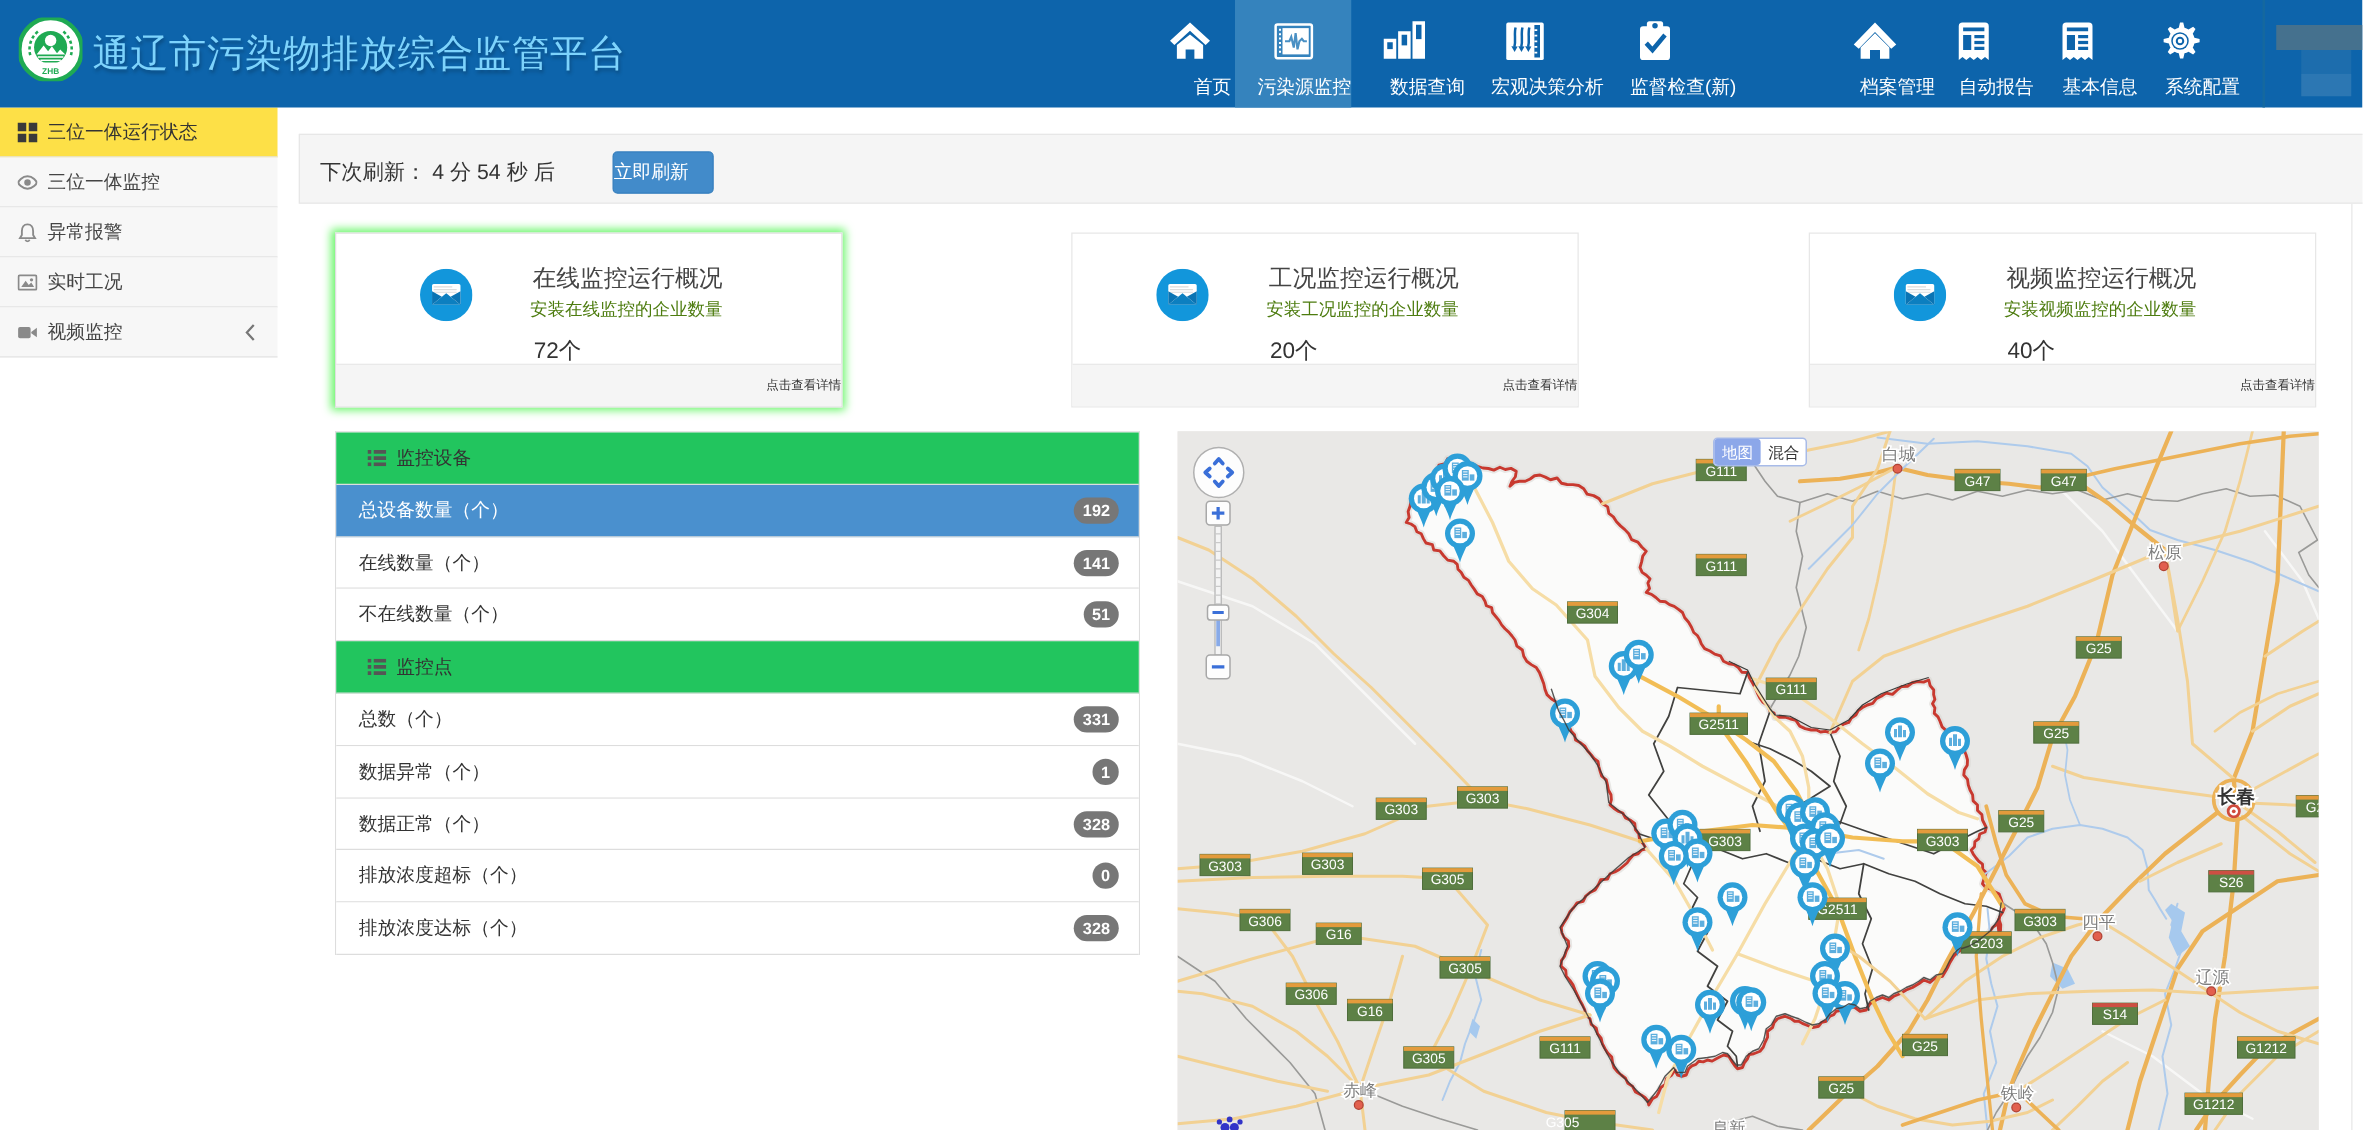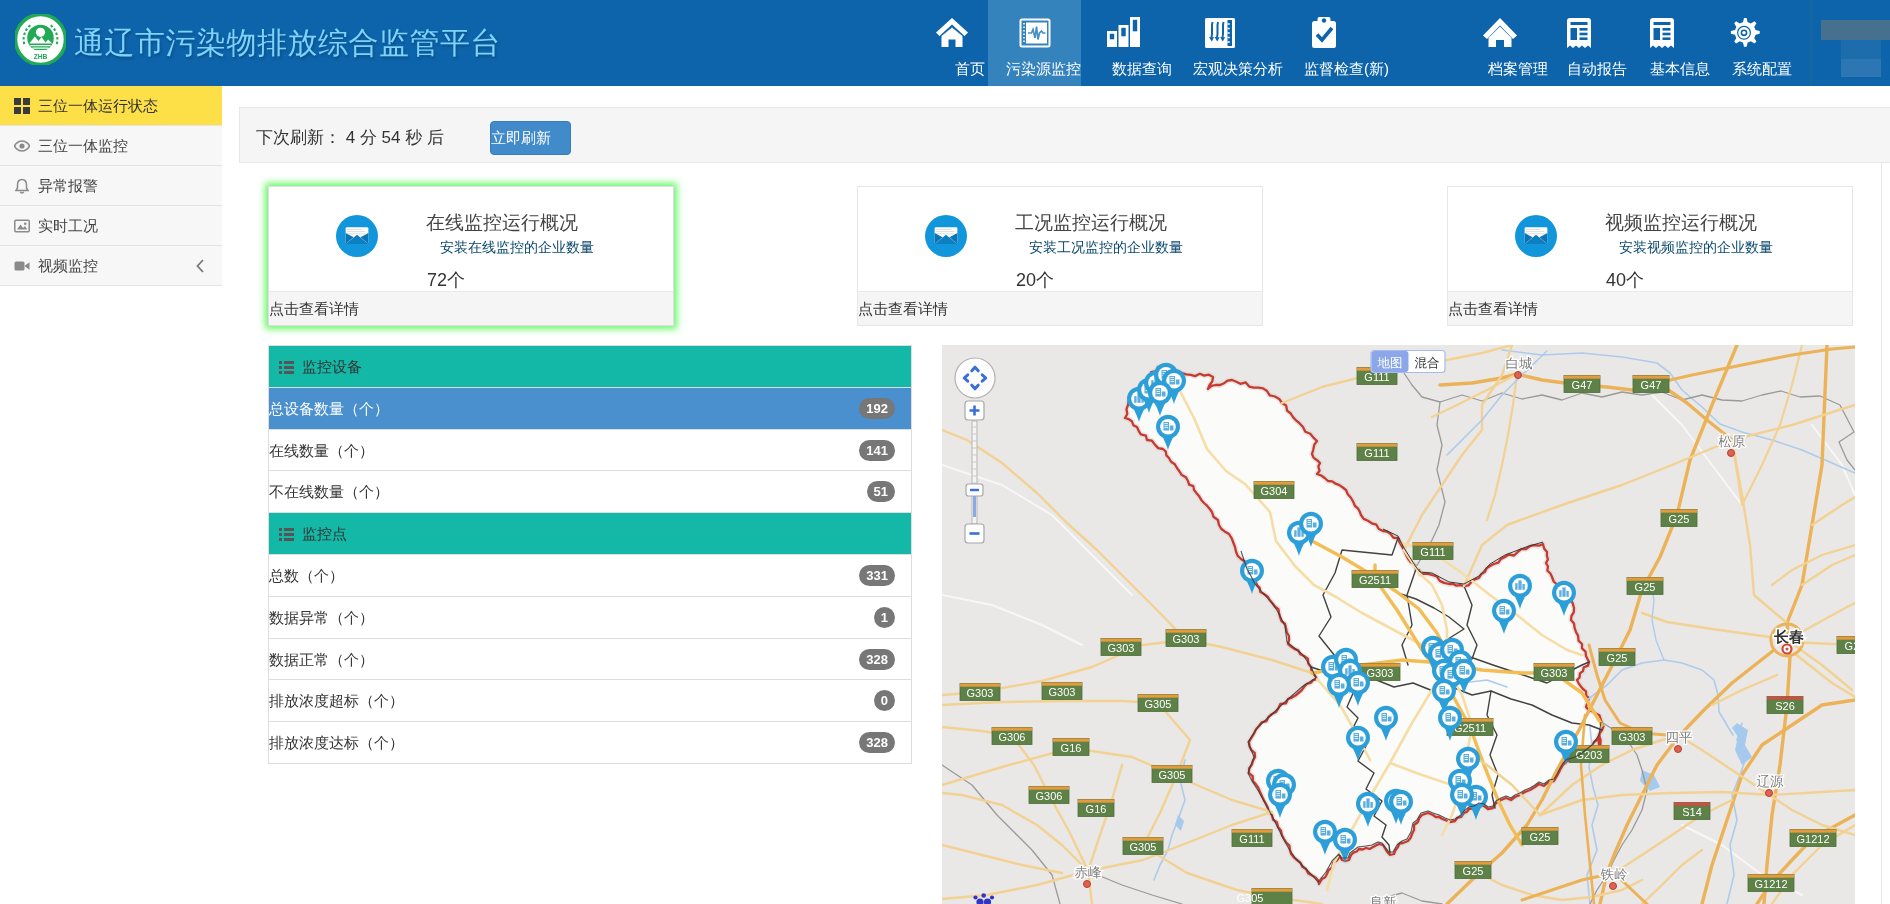--- a/index.html
+++ b/index.html
@@ -25,27 +25,27 @@
 .side-item .chev{position:absolute;right:18px;top:0;color:#888;font-size:14px;font-family:"Liberation Sans",sans-serif}
 
 .refreshbar{position:absolute;left:239px;top:107px;width:1774px;height:56px;background:#f5f5f5;border:1px solid #e7e7e7;z-index:4}
 .refreshbar .txt{position:absolute;left:16px;top:18px;font-size:17px;color:#333}
 .btn-refresh{position:absolute;left:250px;top:13px;width:81px;height:34px;background:#428bca;border:1px solid #357ebd;border-radius:4px;color:#fff;font-size:15px;text-align:left;line-height:32px}
 
 .card{position:absolute;top:186px;width:406px;height:140px;background:#fff;border:1px solid #e7e7e7;z-index:4}
 .card.glow{box-shadow:0 0 7px 3px #67f667;border-color:#dfdfdf}
 .card .cicon{position:absolute;left:67px;top:28px;width:42px;height:42px}
 .card .ct1{position:absolute;left:157px;top:23px;font-size:19px;color:#444}
-.card .ct2{position:absolute;left:171px;top:52px;font-size:14px;color:#0c4a6e}
+.card .ct2{position:absolute;left:155px;top:52px;font-size:14px;color:#4d7c0f}
 .card .ct3{position:absolute;left:158px;top:81px;font-size:18px;color:#333}
-.card .cfoot{position:absolute;left:0;bottom:0;width:100%;height:34px;background:#f5f5f5;border-top:1px solid #e9e9e9;text-align:left;line-height:34px;font-size:15px;color:#333}
+.card .cfoot{position:absolute;left:0;bottom:0;width:100%;height:34px;background:#f5f5f5;border-top:1px solid #e9e9e9;text-align:right;line-height:34px;font-size:10px;color:#333}
 
 .panel{position:absolute;left:268px;top:345px;width:644px;z-index:4;border:1px solid #ddd;border-bottom:none;background:#fff}
-.prow{position:relative;height:41.8px;line-height:41px;font-size:15px;color:#333;border-bottom:1px solid #ddd;padding-left:0;background:#fff}
-.prow.head{background:#14b8a6;padding-left:10px}
+.prow{position:relative;height:41.8px;line-height:41px;font-size:15px;color:#333;border-bottom:1px solid #ddd;padding-left:18px;background:#fff}
+.prow.head{background:#22c55e;padding-left:25px}
 .prow.head .hicon{display:inline-block;vertical-align:-2px;margin-right:8px}
 .prow.sel{background:#4a90ce;color:#fff}
 .badge{position:absolute;right:16px;top:10px;height:21px;min-width:8px;padding:0 7px;background:#777;border-radius:11px;color:#fff;font-size:13px;font-weight:bold;text-align:center;line-height:21px}
 
 .map{position:absolute;left:942px;top:345px;width:913px;height:559px;background:#e9e8e6;overflow:hidden;z-index:3}
 .vline{position:absolute;left:1881px;top:163px;width:1px;height:741px;background:#e8e8e8;z-index:2}
 </style>
 </head>
 <body>
 <div class="header">

